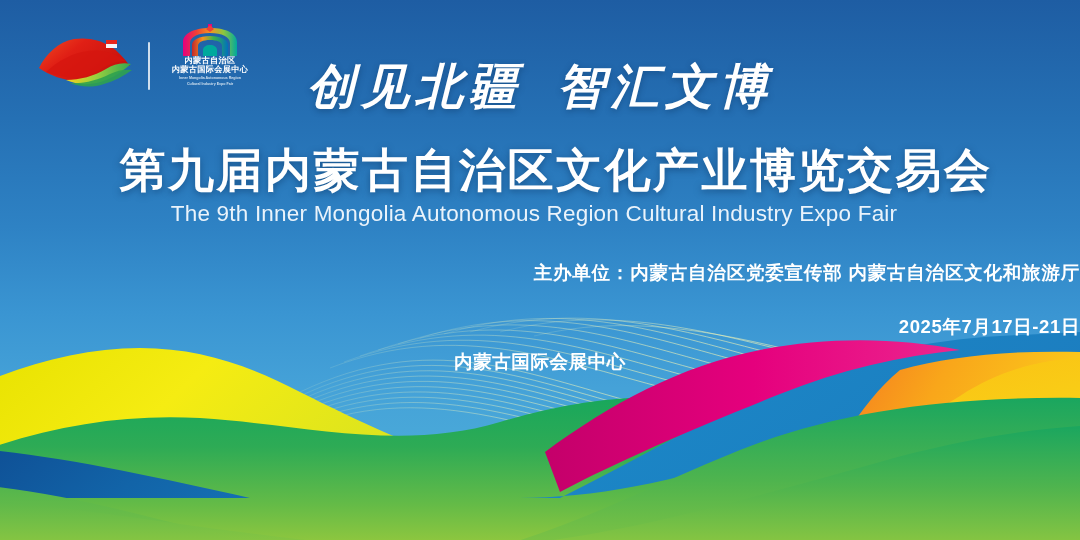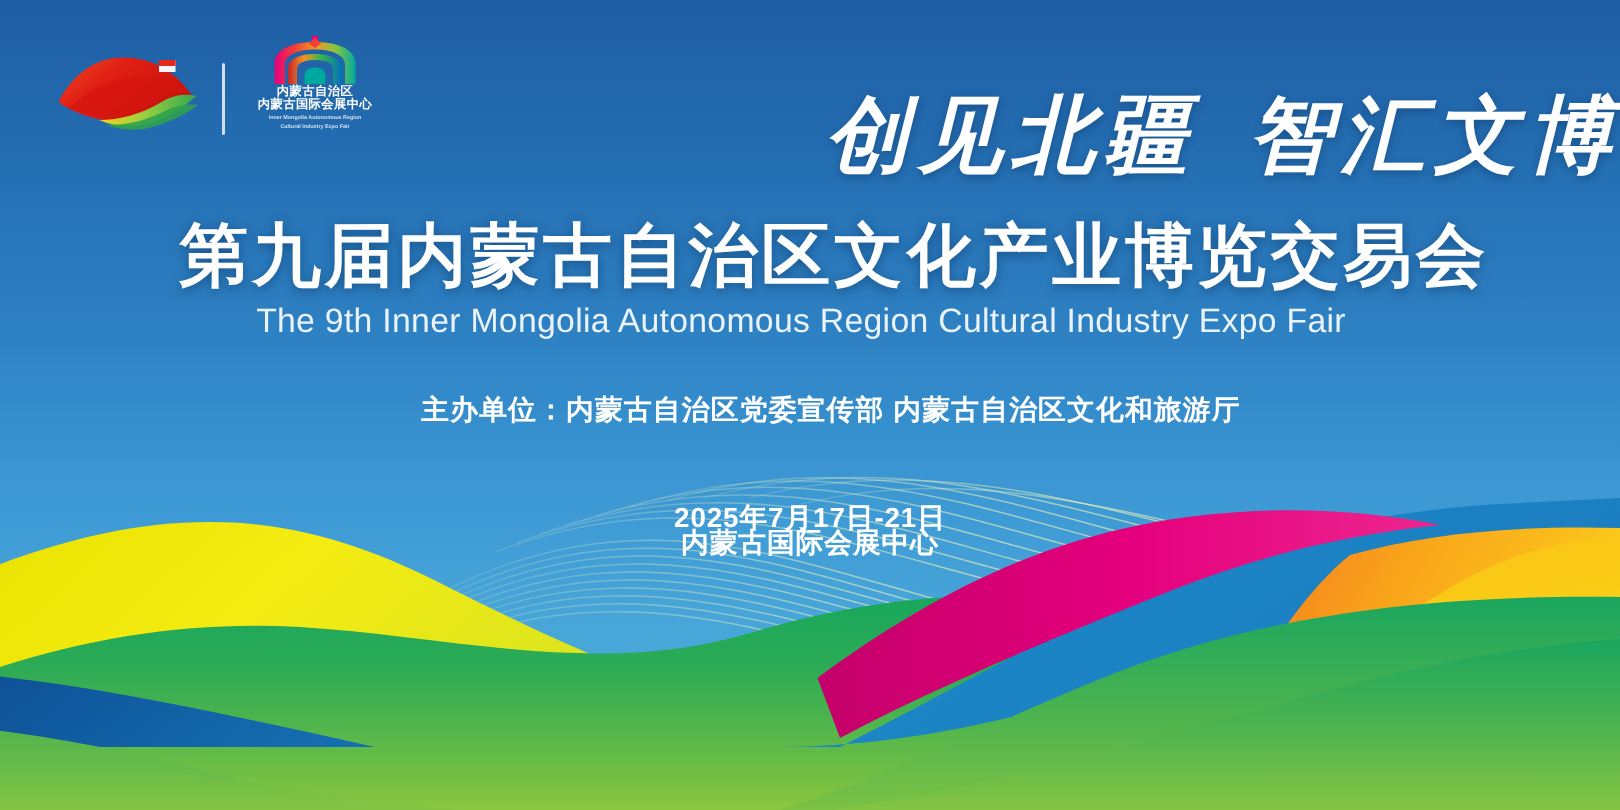--- a/index.html
+++ b/index.html
@@ -18,50 +18,49 @@
   .divider{width:2px;height:48px;background:#dfe9f3;margin:0 18px 0 14px;border-radius:1px;opacity:.92;}
   .logo-expo{width:84px;height:66px;position:relative;display:flex;flex-direction:column;align-items:center;}
   .expo-arch{width:66px;height:32px;}
   .expo-cn1,.expo-cn2{color:#ffffff;font-weight:700;letter-spacing:.3px;line-height:1.05;white-space:nowrap;}
   .expo-cn1{font-size:8.2px;margin-top:1px;}
   .expo-cn2{font-size:8.2px;}
   .expo-en{color:#cfe0ef;font-size:3.6px;line-height:1.25;white-space:nowrap;text-align:center;margin-top:1.5px;font-weight:700;}
 
   
   .calli{
-    position:absolute;left:0;right:0;top:62px;text-align:right;
-    color:#ffffff;font-size:56px;line-height:1;font-weight:700;
+    position:absolute;left:0;right:0;top:62px;text-align:center;
+    color:#ffffff;font-size:48px;line-height:1;font-weight:700;
     font-family:"DejaVu Serif","Liberation Serif",serif;
     letter-spacing:6px;
     font-style:italic;
     text-shadow:0 2px 6px rgba(10,50,95,.45);
     white-space:nowrap;
   }
   .calli .gap{display:inline-block;width:34px;}
   .title-cn{
     position:absolute;left:0;right:0;top:147px;text-align:center;
     color:#ffffff;font-size:46px;font-weight:700;letter-spacing:2.5px;line-height:1;
     text-shadow:0 2px 7px rgba(8,45,90,.5);white-space:nowrap;padding-left:32px;
   }
   .title-en{
     position:absolute;left:0;right:12px;top:203px;text-align:center;
     color:#eaf3fb;font-size:22.5px;font-weight:400;letter-spacing:.2px;line-height:1;
     white-space:nowrap;
   }
   .organizer{
-    position:absolute;left:0;right:0;top:264px;text-align:center;
+    position:absolute;left:0;right:0;top:264px;text-align:right;
     color:#ffffff;font-size:18.5px;font-weight:700;letter-spacing:.8px;line-height:1;
     white-space:nowrap;
     padding-left:28px;
   }
   .date{
-    position:absolute;left:0;right:0;top:318px;text-align:center;
+    position:absolute;left:0;right:0;top:318px;text-align:right;
     color:#ffffff;font-size:18.5px;font-weight:700;letter-spacing:.6px;line-height:1;
     white-space:nowrap;
-    margin-top:18px;
   }
   .venue{
     position:absolute;left:0;right:0;top:353px;text-align:center;
     color:#ffffff;font-size:18.5px;font-weight:700;letter-spacing:.6px;line-height:1;
     white-space:nowrap;
   }
 </style>
 </head>
 <body>
 

